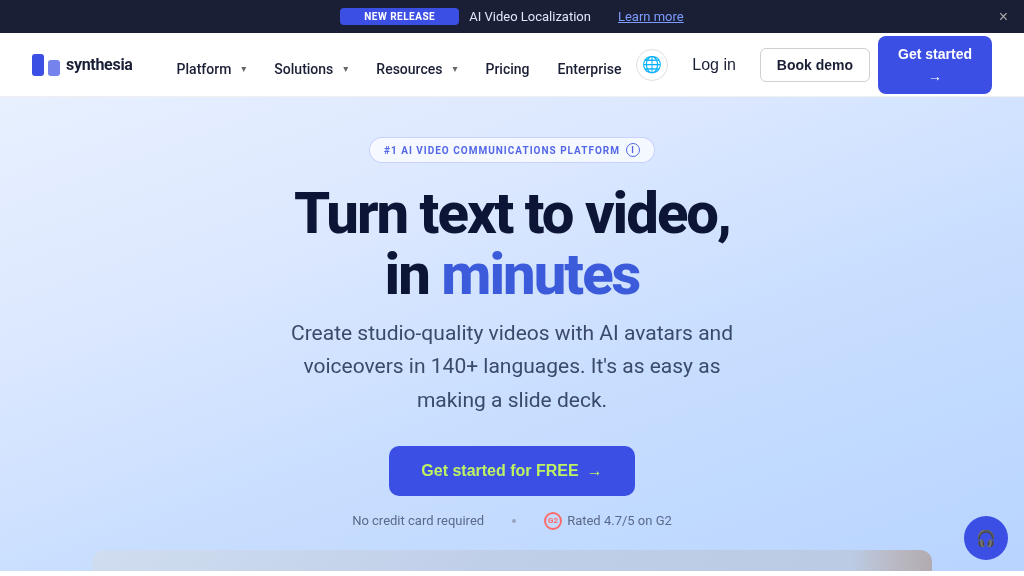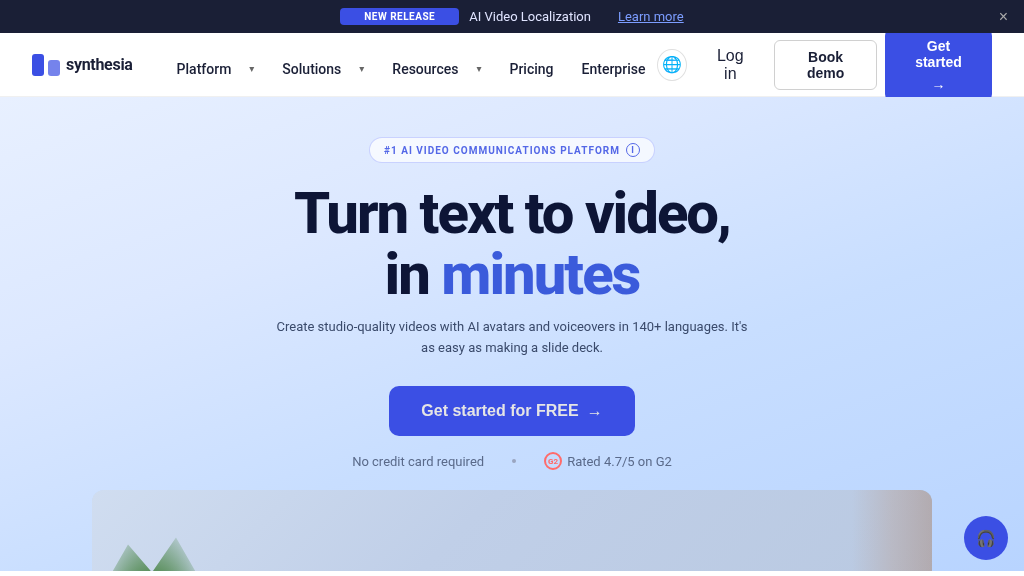--- a/index.html
+++ b/index.html
@@ -85,21 +85,21 @@
     }
     .nav-links {
       display: flex;
       align-items: center;
       gap: 4px;
       flex: 1;
     }
     .nav-item {
       display: flex;
       align-items: center;
-      gap: 18px;
+      gap: 10px;
       padding: 8px 12px;
       font-size: 14px;
       font-weight: 500;
       color: #1a1f36;
       cursor: pointer;
       border-radius: 6px;
       white-space: nowrap;
       margin-top: 8px;
     }
     .chevron-down {
@@ -201,32 +201,32 @@
       font-weight: 800;
       color: #0d1536;
       line-height: 1.05;
       margin-bottom: 12px;
       letter-spacing: -2px;
     }
     .hero-title .highlight {
       color: #3b5bdb;
     }
     .hero-subtitle {
-      font-size: 13px;
+      font-size: 21px;
       color: #3a4a6b;
       line-height: 1.6;
       max-width: 480px;
       margin: 0 auto 28px;
     }
     .cta-btn {
       display: inline-flex;
       align-items: center;
       gap: 8px;
       background: #3b4fe4;
-      color: #e5e5e5;
+      color: #bef264;
       font-size: 16px;
       font-weight: 700;
       padding: 16px 32px;
       border-radius: 10px;
       border: none;
       cursor: pointer;
       margin-bottom: 16px;
     }
     .social-proof {
       display: flex;

